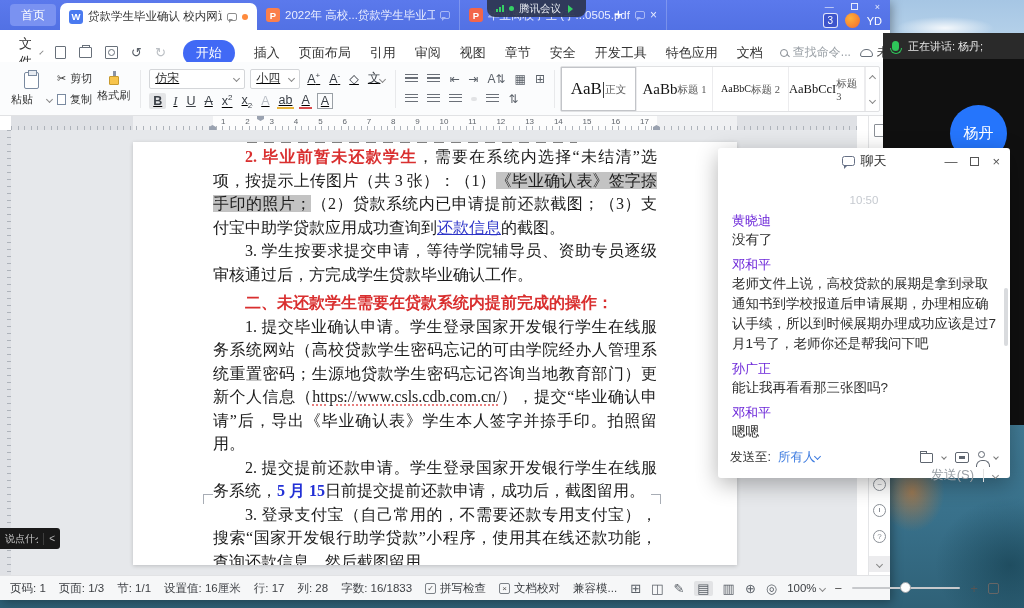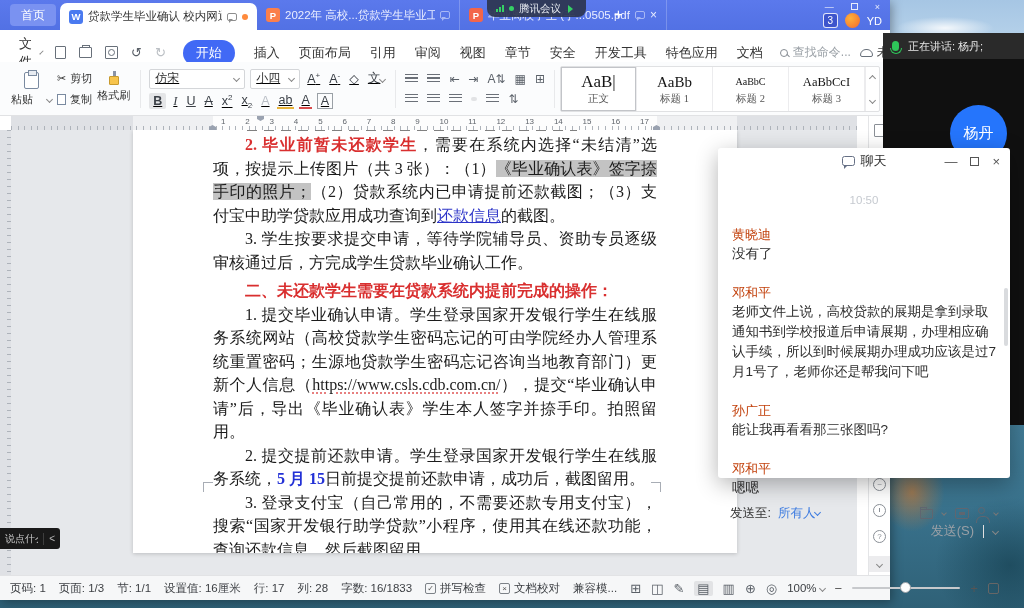--- a/index.html
+++ b/index.html
@@ -96,21 +96,21 @@
   .fbtn sup,.fbtn sub { font-size:8px; }
   .fbtn.boxed { background:#e4e5e7; border-radius:2px; padding:1px 4px; font-weight:bold; }
   .u-yel { border-bottom:2px solid #e8b33a; }
   .u-red { border-bottom:2px solid #d84b4b; }
   .g-para { display:flex; flex-direction:column; justify-content:center; gap:6px; padding:0 4px; }
   .para-row { display:flex; align-items:center; gap:9px; color:#5a6068; font-size:12px; }
   .lines-ic { width:13px; height:10px; background:repeating-linear-gradient(180deg,#6b7078 0 1.2px,transparent 1.2px 3.3px); }
   .sel-bg { background:#e2e3e5; border-radius:2px; padding:2px 3px; }
   .styles-wrap { display:flex; align-items:center; margin:2px 0; }
   .styles { display:flex; align-items:stretch; border:1px solid #e0e1e3; background:#fff; border-radius:2px; height:46px; }
-  .style-box { width:76px; display:flex; flex-direction:column; align-items:center; justify-content:center; border-right:1px solid #ececee; font-family:"Liberation Serif","DejaVu Serif",serif; }
+  .style-box { width:76px; display:flex; flex-direction:row; align-items:center; justify-content:center; border-right:1px solid #ececee; font-family:"Liberation Serif","DejaVu Serif",serif; }
   .style-box.selected { box-shadow:inset 0 0 0 1px #c2c4c8; }
   .ssample { font-size:17px; color:#141414; line-height:18px; white-space:nowrap; }
   .s2 .ssample { font-size:15px; } .s3 .ssample { font-size:10px; } .s4 .ssample { font-size:12.5px; }
   .sname { font-size:10.5px; color:#555; margin-top:1px; }
   .style-arrows { width:14px; display:flex; flex-direction:column; align-items:center; justify-content:space-around; border-left:1px solid #ececee; }
   .sa { width:5px; height:5px; border-right:1.2px solid #888; border-bottom:1.2px solid #888; }
   .sa.up { transform:rotate(-135deg); } .sa.down { transform:rotate(45deg); }
   .ic-newstyle { font-size:15px; color:#3c4148; position:relative; font-weight:bold; }
   .ic-newstyle::after { content:"✳"; position:absolute; right:-6px; top:-4px; font-size:7px; color:#3a8de8; }
 
@@ -120,21 +120,21 @@
   .hr-text { position:absolute; left:202px; width:444px; top:0; bottom:0; background:#fdfdfd; }
   .hr-ticks { position:absolute; left:0; right:0; bottom:0; height:4px; background:repeating-linear-gradient(90deg,#aeb3ba 0 1px,transparent 1px 6.6px); }
   .hr-nums { position:absolute; left:202px; width:444px; top:1px; display:flex; justify-content:space-between; font-size:8px; color:#5f646b; padding:0 8px; }
   .ind-marker { position:absolute; width:7px; height:5px; background:#9aa2b0; }
   .im1 { left:246px; top:0; clip-path:polygon(0 0,100% 0,100% 60%,50% 100%,0 60%); }
   .im2 { left:198px; bottom:0; clip-path:polygon(0 40%,50% 0,100% 40%,100% 100%,0 100%); }
   .im3 { left:642px; bottom:0; clip-path:polygon(0 40%,50% 0,100% 40%,100% 100%,0 100%); }
   .vruler { position:absolute; left:0; top:130px; width:11px; height:445px; background:#dfe1e5; }
   .vr-ticks { position:absolute; top:0; bottom:0; right:0; width:4px; background:repeating-linear-gradient(180deg,#aeb3ba 0 1px,transparent 1px 7px); }
   .doc-canvas { position:absolute; left:11px; top:130px; width:846px; height:445px; background:#e6e8eb; overflow:hidden; }
-  .page { position:absolute; left:122px; top:0; width:604px; height:423px; background:#fff; box-shadow:0 1px 4px rgba(0,0,0,.18); overflow:hidden;padding-left:40px; }
+  .page { position:absolute; left:122px; top:12px; width:604px; height:423px; background:#fff; box-shadow:0 1px 4px rgba(0,0,0,.18); overflow:hidden;padding-left:40px; }
   .textcol { position:absolute; left:80px; width:444px; top:-10px; font-family:"Liberation Serif","DejaVu Serif",serif; font-size:16px; line-height:23.5px; color:#1c1c1c; text-align:justify; }
   .textcol p { margin:0; text-indent:2em; }
   .cutline { height:13px; position:relative; }
   .cutline::after { content:""; position:absolute; left:34px; top:7px; width:330px; height:4px; opacity:.7;
     background:repeating-linear-gradient(90deg,#4a4a4a 0 10px,transparent 10px 17px); }
   .red { color:#d92f2f; font-weight:bold; }
   .hlgray { background:#c3c3c3; }
   .bluelink { color:#2d34c8; text-decoration:underline; }
   .bluebold { color:#2230d6; font-weight:bold; }
   .urlspell { text-decoration:underline dotted #e05555; text-underline-offset:3px; }
@@ -184,21 +184,21 @@
 
   
   .chat { position:absolute; left:718px; top:148px; width:292px; height:330px; background:#fff; border-radius:3px; box-shadow:0 6px 22px rgba(0,0,0,.3); z-index:30; display:flex; flex-direction:column; }
   .chat-title { position:relative; height:26px; display:flex; align-items:center; justify-content:center; gap:6px; font-size:13px; color:#2f2f2f; flex:0 0 auto; }
   .cbub { width:13px; height:10px; border:1.4px solid #667085; border-radius:2.5px; position:relative; }
   .cbub::after { content:""; position:absolute; left:1px; bottom:-4px; border:2.5px solid transparent; border-top-color:#667085; border-left-color:#667085; }
   .chat-ctrl { position:absolute; right:10px; top:0; height:26px; display:flex; align-items:center; gap:13px; color:#555; font-size:13px; }
   .cc-max { width:9px; height:9px; border:1.2px solid #555; }
   .chat-time { text-align:center; color:#c6cad0; font-size:11.5px; flex:0 0 auto; margin-top:20px; }
   .chat-msgs { padding:0 14px; flex:0 0 auto; }
-  .cname { color:#c2410c; font-size:13px; margin-top:20px; line-height:17px; }
+  .cname { color:#6d28d9; font-size:13px; margin-top:6px; line-height:17px; }
   .ctext { color:#2d2d2d; font-size:13.5px; line-height:20px; margin-top:1px; }
   .chat-scroll { position:absolute; right:2px; top:140px; width:4px; height:58px; background:#d9dbde; border-radius:2px; }
   .sendto { display:flex; align-items:center; padding:7px 12px 0 12px; font-size:12.5px; color:#333; gap:7px; }
   .allppl { color:#3e7ce0; display:flex; align-items:center; }
   .chev-blue { width:5px; height:5px; border-right:1.3px solid #3e7ce0; border-bottom:1.3px solid #3e7ce0; transform:rotate(45deg); margin-top:-3px; }
   .st-icons { margin-left:auto; display:flex; align-items:center; gap:9px; }
   .fold { width:13px; height:10px; border:1.2px solid #5f6670; border-radius:1px; position:relative; }
   .fold::before { content:""; position:absolute; top:-3px; left:-1px; width:5px; height:2px; border:1.2px solid #5f6670; border-bottom:none; }
   .shot { width:14px; height:11px; border:1.2px solid #5f6670; border-radius:2px; position:relative; }
   .shot::after { content:""; position:absolute; left:2.5px; top:2.5px; width:6px; height:3px; background:#5f6670; }

